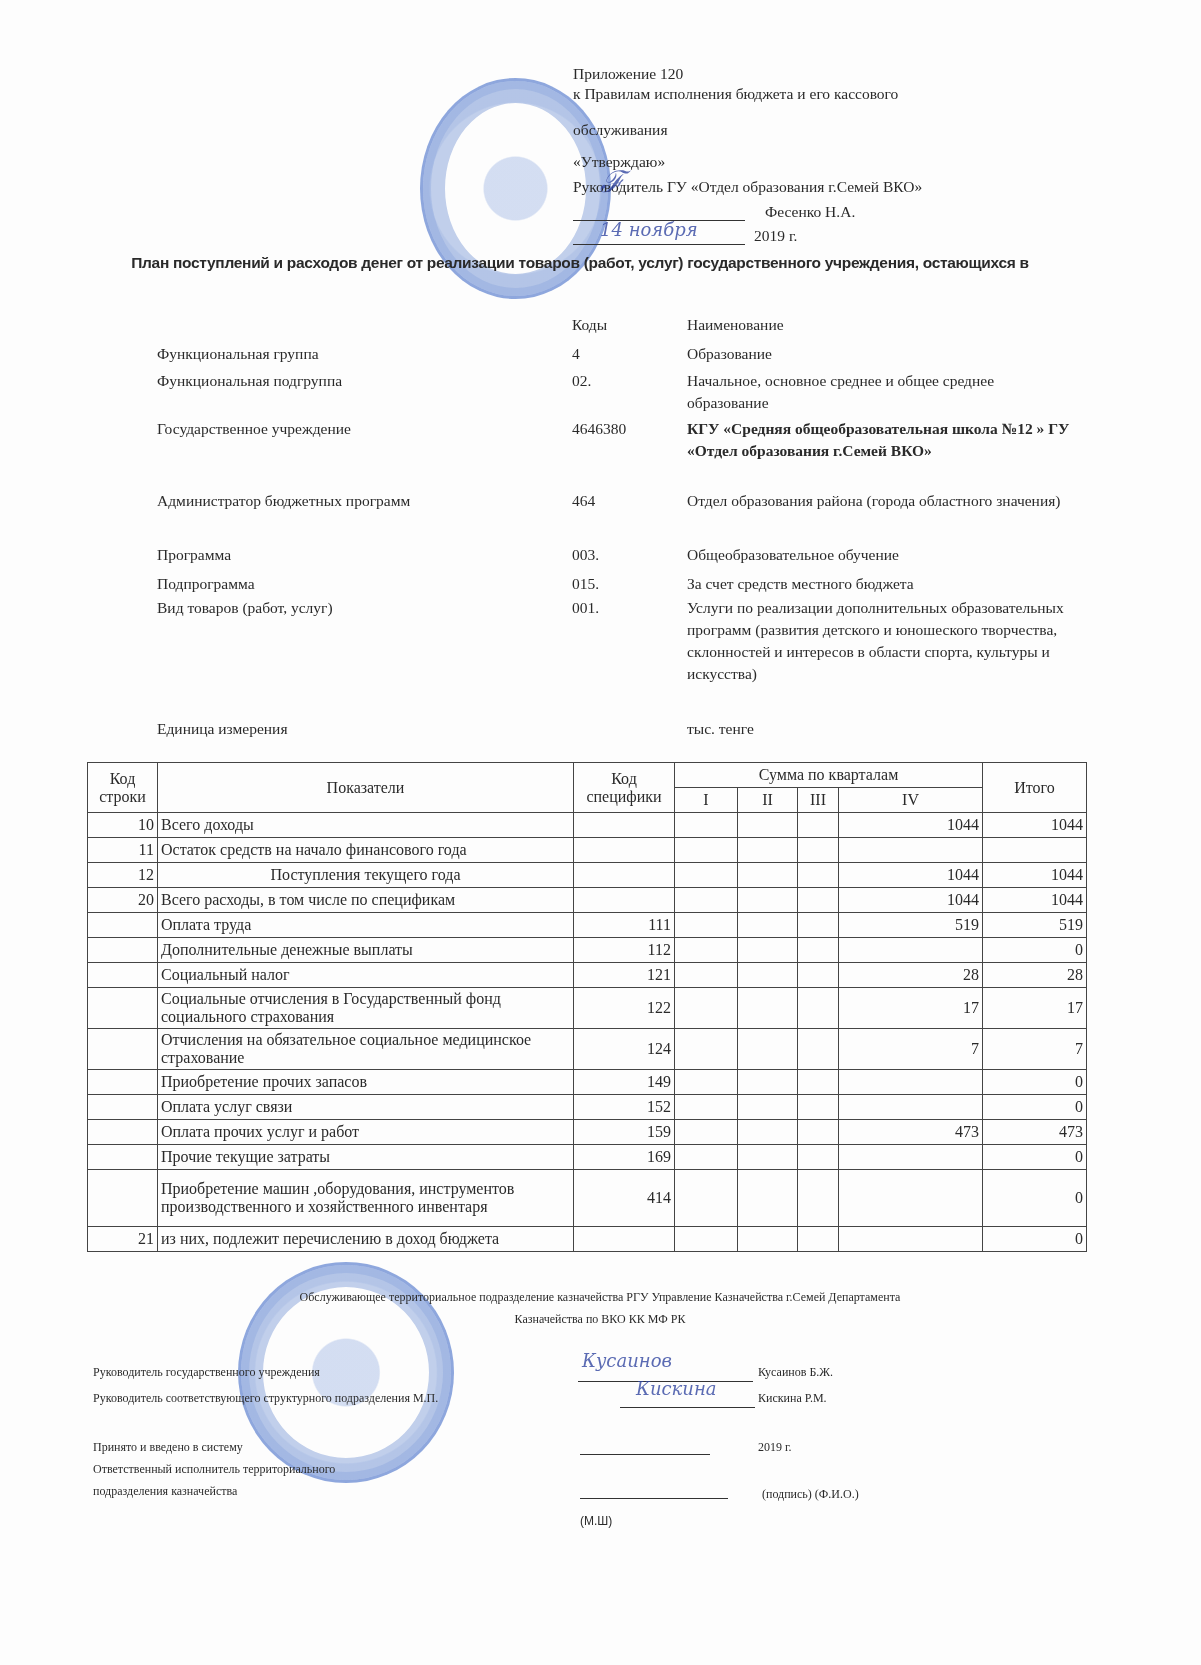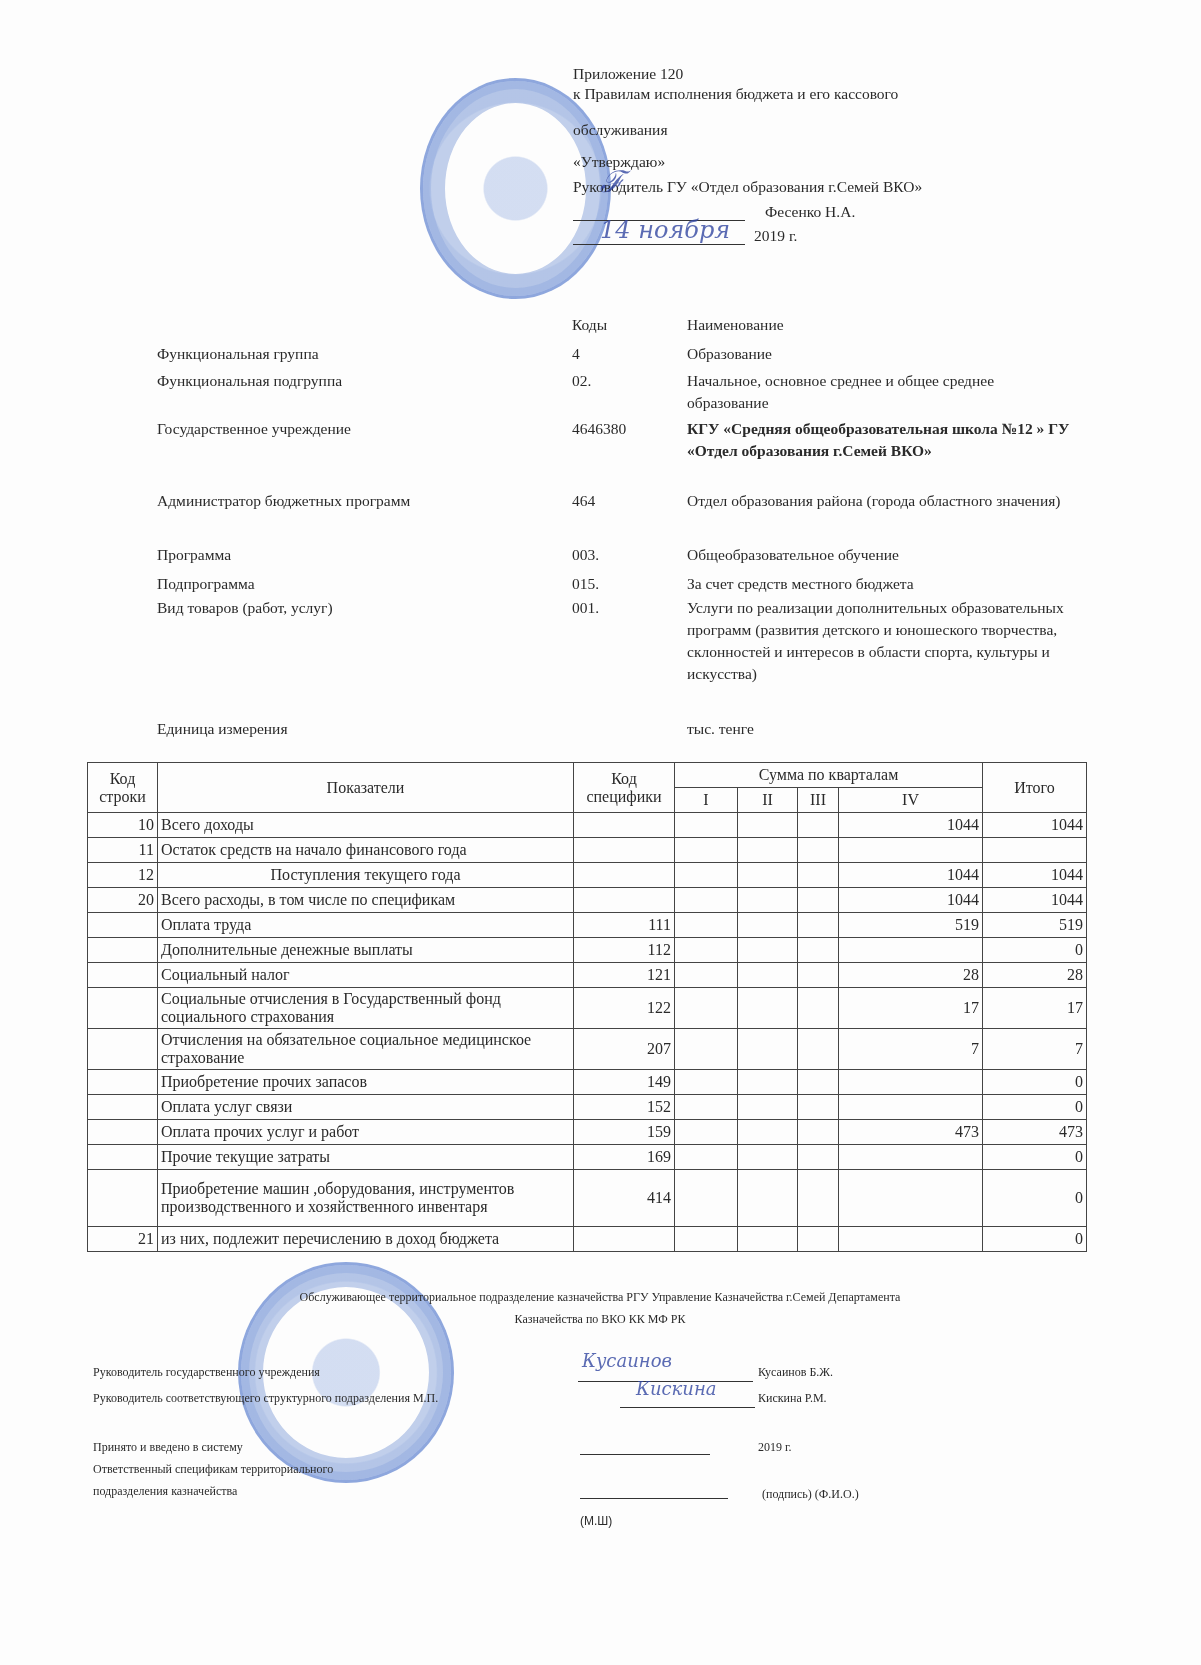--- a/index.html
+++ b/index.html
@@ -36,25 +36,26 @@
 <div class="header-block">
   <div class="abs" style="left:573px;top:62px;">Приложение 120</div>
   <div class="abs" style="left:573px;top:82px;">к Правилам исполнения бюджета и его кассового</div>
   <div class="abs" style="left:573px;top:102px;margin-top:16px;">обслуживания</div>
   <div class="abs" style="left:573px;top:150px;">«Утверждаю»</div>
   <div class="abs" style="left:573px;top:175px;">Руководитель ГУ «Отдел образования г.Семей ВКО»</div>
   <div class="abs" style="left:573px;top:200px;width:172px;border-bottom:1px solid #333;height:20px;"></div>
   <div class="sig" style="left:600px;top:170px;font-size:30px;">ℱ</div>
   <div class="abs" style="left:765px;top:200px;">Фесенко Н.А.</div>
   <div class="abs" style="left:573px;top:224px;width:172px;border-bottom:1px solid #333;height:20px;"></div>
-  <div class="sig" style="left:600px;top:218px;font-size:24px;">14 ноября</div>
+  <div class="sig" style="left:600px;top:218px;font-size:18px;">14 ноября</div>
   <div class="abs" style="left:754px;top:224px;">2019   г.</div>
 </div>
 
 <div class="title">
+  <div>План поступлений и расходов денег от реализации товаров (работ, услуг) государственного учреждения, остающихся в</div>
 </div>
 
 <div>
   <div class="abs" style="left:572px;top:316px;">Коды</div>
   <div class="abs" style="left:687px;top:316px;">Наименование</div>
 
   <div class="info-row" style="top:343px;">
     <span class="lbl">Функциональная группа</span>
     <span class="code">4</span>
     <span class="name">Образование</span>
@@ -197,21 +198,21 @@
         <td class="r" style="height: 40px;">122</td>
         <td class="r" style="height: 40px;"></td>
         <td class="r" style="height: 40px;"></td>
         <td class="r" style="height: 40px;"></td>
         <td class="r" style="height: 40px;">17</td>
         <td class="r b" style="height: 40px;">17</td>
       </tr>
       <tr>
         <td class="r" style="height: 40px;"></td>
         <td style="height: 40px; line-height: 18px;">Отчисления на обязательное социальное медицинское страхование</td>
-        <td class="r" style="height: 40px;">207</td>
+        <td class="r" style="height: 40px;">124</td>
         <td class="r" style="height: 40px;"></td>
         <td class="r" style="height: 40px;"></td>
         <td class="r" style="height: 40px;"></td>
         <td class="r" style="height: 40px;">7</td>
         <td class="r b" style="height: 40px;">7</td>
       </tr>
       <tr>
         <td class="r"></td>
         <td style="line-height: 18px;">Приобретение  прочих запасов</td>
         <td class="r">149</td>
@@ -284,18 +285,18 @@
   <div style="left:758px;top:1361px;">Кусаинов Б.Ж.</div>
 
   <div style="left:93px;top:1387px;">Руководитель соответствующего структурного подразделения М.П.</div>
   <div style="left:620px;top:1387px;width:135px;height:20px;border-bottom:1px solid #333;"></div>
   <div class="sig" style="left:636px;top:1378px;font-size:18px;">Кискина</div>
   <div style="left:758px;top:1387px;">Кискина Р.М.</div>
 
   <div style="left:93px;top:1436px;">Принято и введено в систему</div>
   <div style="left:580px;top:1434px;width:130px;height:20px;border-bottom:1px solid #333;"></div>
   <div style="left:758px;top:1436px;">2019 г.</div>
-  <div style="left:93px;top:1458px;">Ответственный спецификам территориального</div>
+  <div style="left:93px;top:1458px;">Ответственный исполнитель территориального</div>
   <div style="left:93px;top:1480px;">подразделения  казначейства</div>
   <div style="left:580px;top:1478px;width:148px;height:20px;border-bottom:1px solid #333;"></div>
   <div style="left:762px;top:1483px;">(подпись) (Ф.И.О.)</div>
   <div style="left:580px;top:1510px;font-family:'Liberation Sans',sans-serif;">(М.Ш)</div>
 </div>
 
 </body></html>

